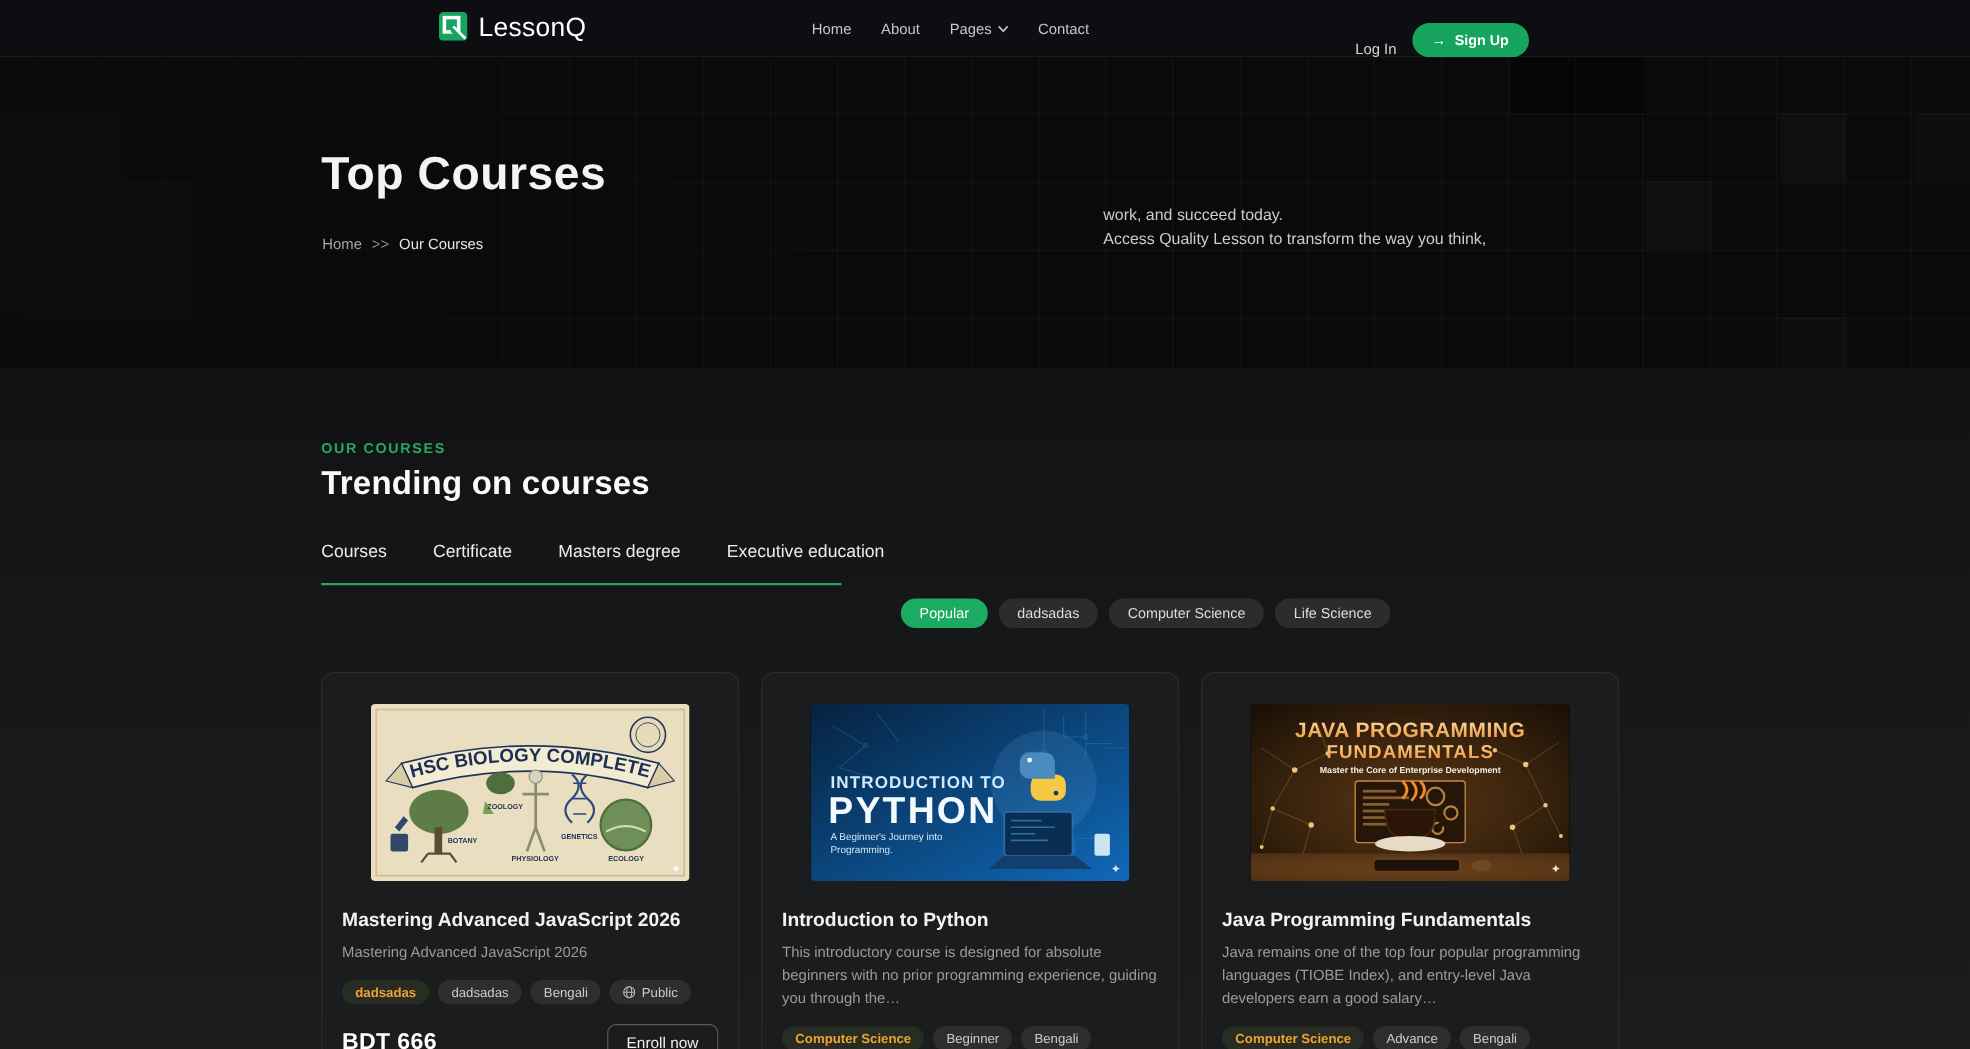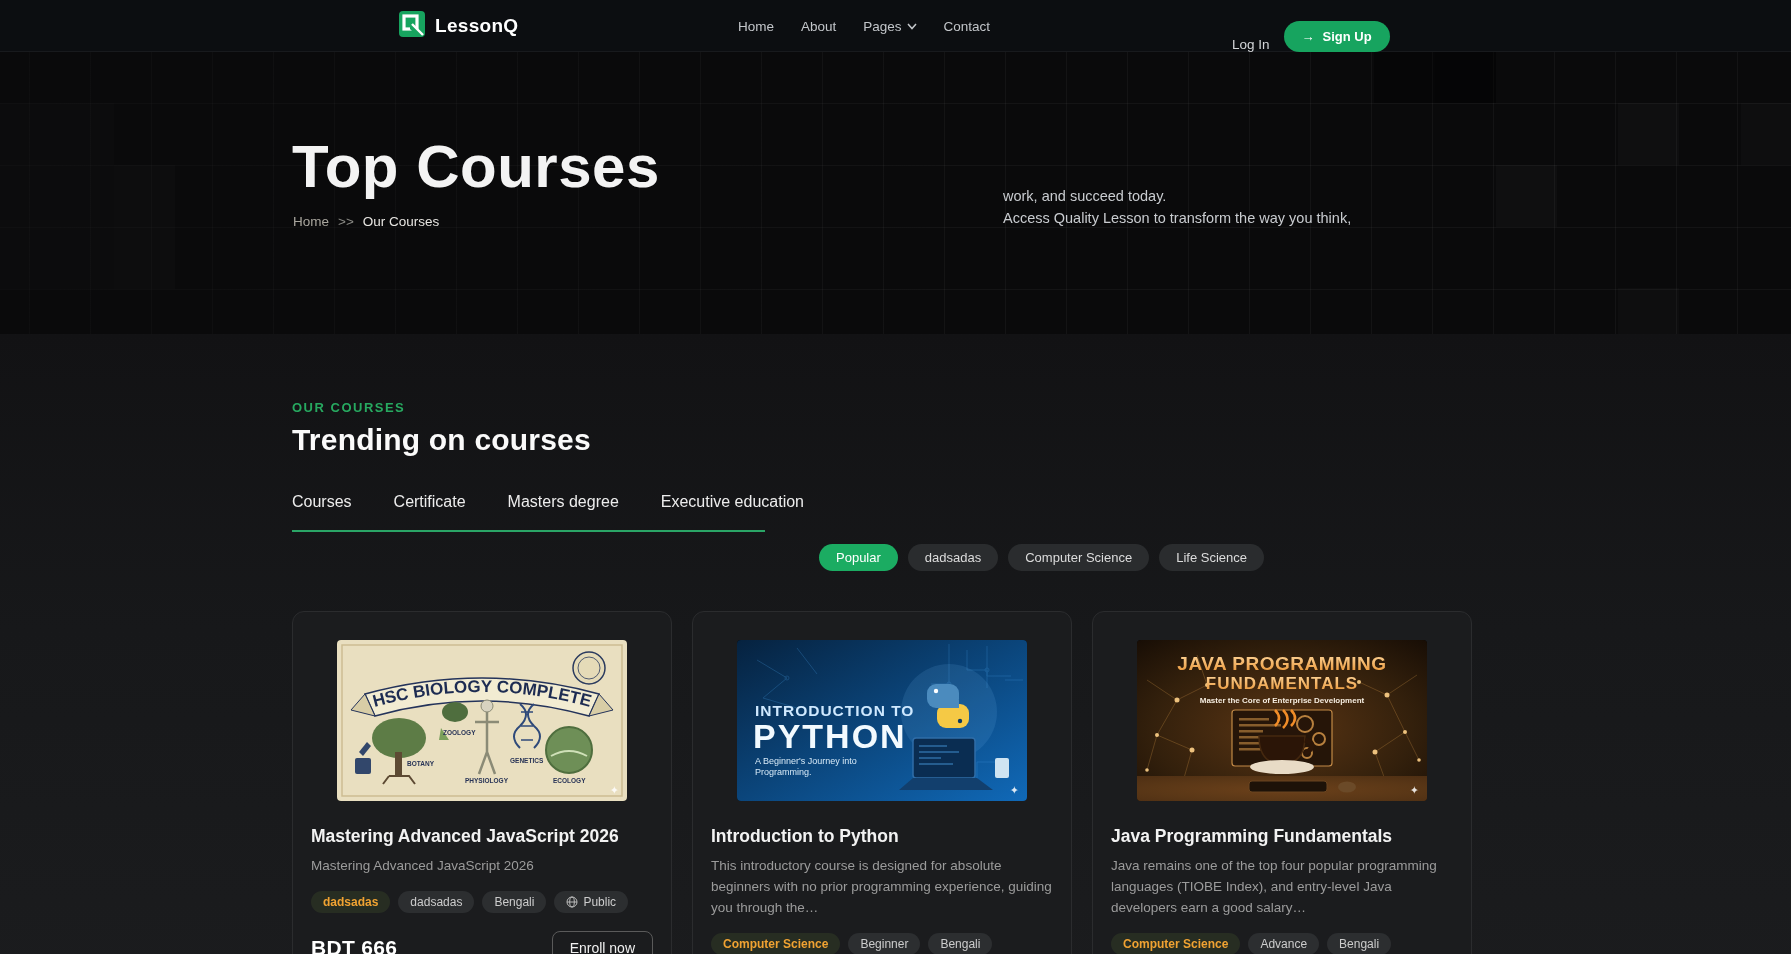--- a/index.html
+++ b/index.html
@@ -10,21 +10,21 @@
     font-family:"Liberation Sans","DejaVu Sans",sans-serif;
     color:#eee;
   }
 
   
   .navbar {
     position:relative; height:52px; background:#0c0e11;
     border-bottom:1px solid rgba(255,255,255,0.05);
   }
   .brand { position:absolute; left:399px; top:0; height:52px; display:flex; align-items:center; gap:10px; cursor:pointer; }
-  .brand-name { font-size:19px; font-weight:700; color:#ffffff; letter-spacing:.3px; }
+  .brand-name { font-size:24px; font-weight:400; color:#ffffff; letter-spacing:.3px; }
   .nav-links { position:absolute; left:738px; top:0; height:52px; display:flex; align-items:center; gap:27px; }
   .nav-link { font-size:13.5px; color:#c3c6ca; cursor:pointer; display:flex; align-items:center; gap:5px; }
   .nav-right { position:absolute; left:1232px; top:0; height:52px; display:flex; align-items:flex-end; gap:14px; }
   .login { font-size:13.5px; color:#d4d6d9; cursor:pointer; }
   .signup-btn {
     display:flex; align-items:center; gap:8px;
     background:#17a45f; color:#fff; border:none; cursor:pointer;
     font-family:inherit; font-size:13px; font-weight:700;
     padding:8px 18px; border-radius:999px;
   }
@@ -36,21 +36,21 @@
     background-image:
       linear-gradient(90deg, rgba(10,10,11,.6), rgba(10,10,11,0) 55%),
       linear-gradient(rgba(255,255,255,.04) 1px, transparent 1px),
       linear-gradient(90deg, rgba(255,255,255,.04) 1px, transparent 1px);
     background-size:100% 100%, 61px 62px, 61px 62px;
     background-position:0 0, 29px 51px, 29px 51px;
   }
   .cell { position:absolute; }
   .hero-title {
     position:absolute; left:292px; top:85px;
-    font-size:60px; font-weight:700; line-height:1; color:#f3f3f3; letter-spacing:.5px;
+    font-size:42px; font-weight:700; line-height:1; color:#f3f3f3; letter-spacing:.5px;
   }
   .breadcrumb { position:absolute; left:293px; top:162px; font-size:13.5px; display:flex; gap:9px; }
   .bc-home { color:#a9a69e; cursor:pointer; }
   .bc-sep { color:#8b8b86; }
   .bc-current { color:#e7e5e1; }
   .hero-tagline { position:absolute; left:1003px; top:134px; font-size:14.5px; line-height:1.5; color:#c9ccd0; }
   .hero-tagline span { display:block; }
 
   
   .main { background:linear-gradient(180deg,#121214 0%, #17181a 45%, #1b1c1e 100%); padding:66px 0 0 292px; min-height:620px; }

